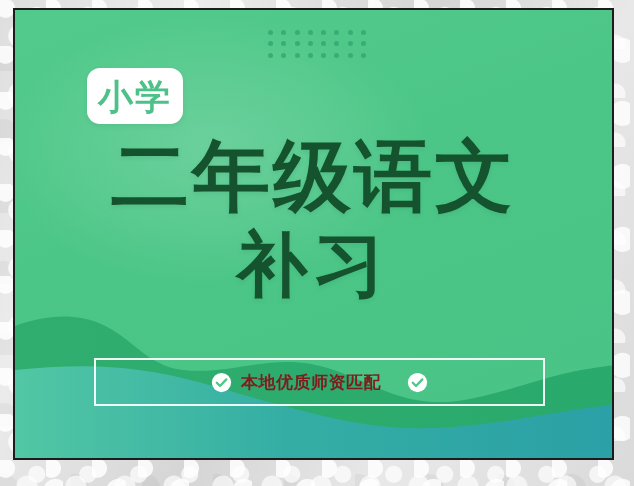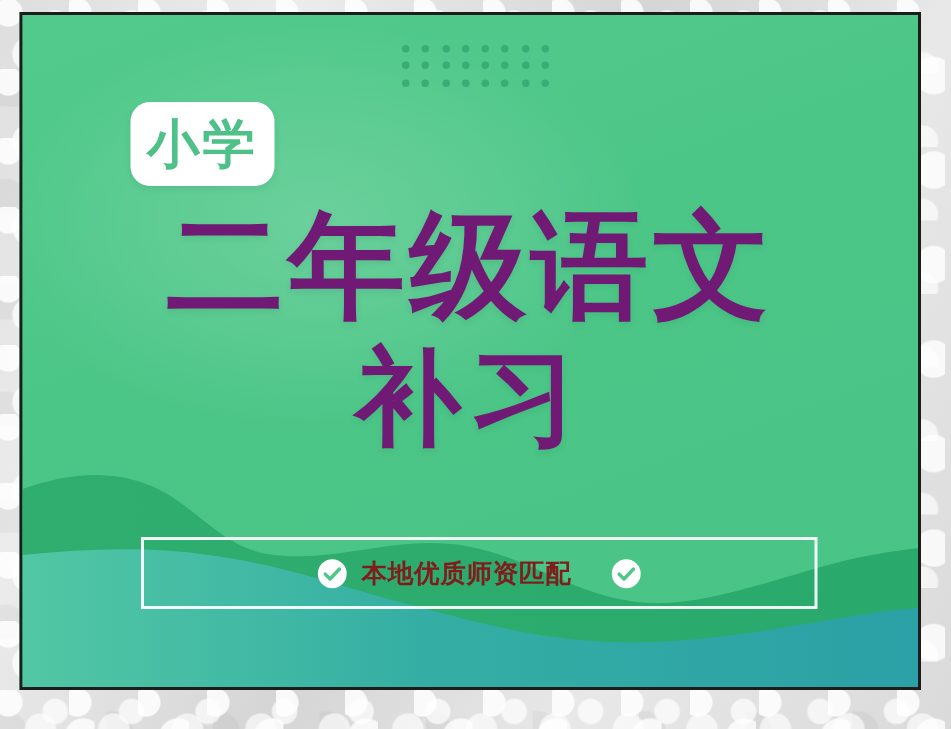--- a/index.html
+++ b/index.html
@@ -95,22 +95,23 @@
     line-height: 1;
   }
 
   
   #headline {
     position: absolute;
     left: 0;
     right: 0;
     top: 128px;
     text-align: center;
-    color: #701a75;
+    color: #14532d;
     pointer-events: none;
+    font-family: Liberation Serif, serif;
   }
   #title-line-1 {
     display: block;
     font-size: 78px;
     font-weight: 700;
     line-height: 1.0;
     letter-spacing: 3px;
     text-shadow: 0 2px 4px rgba(25,110,72,0.13);
   }
   #title-line-2 {

